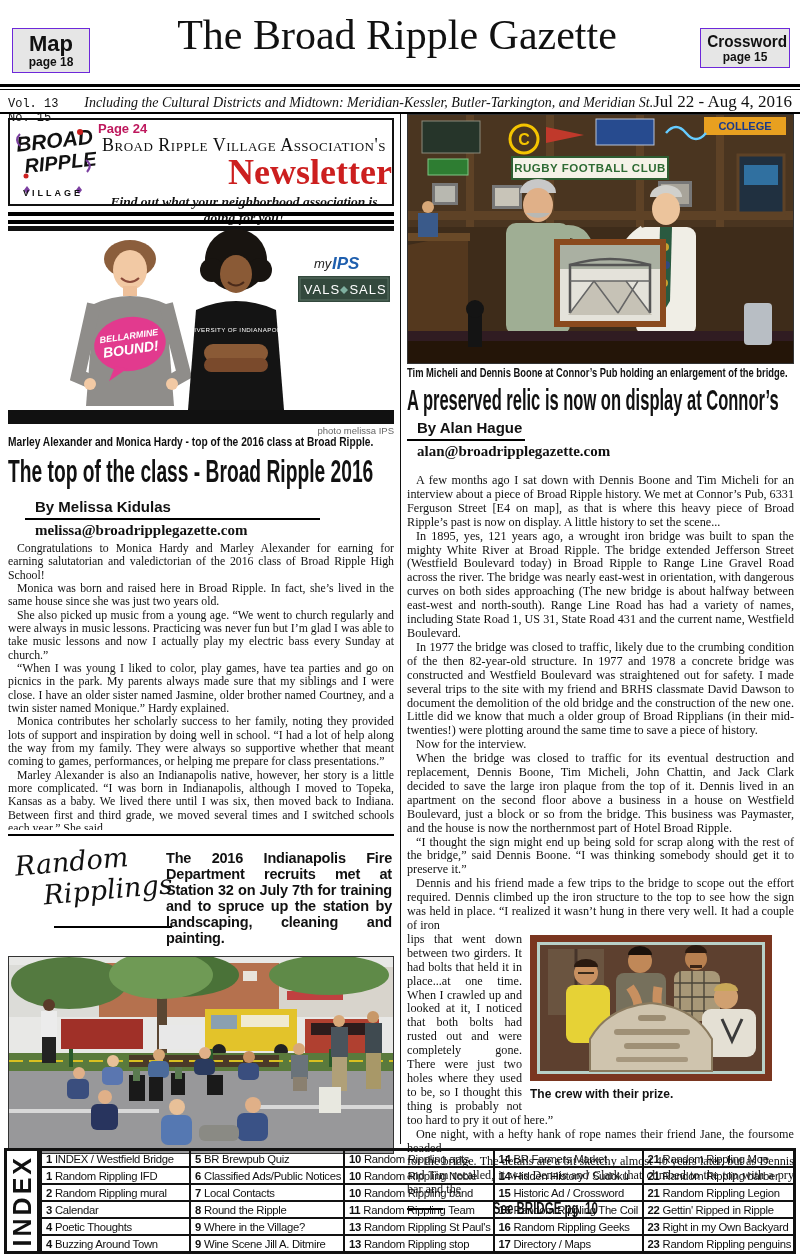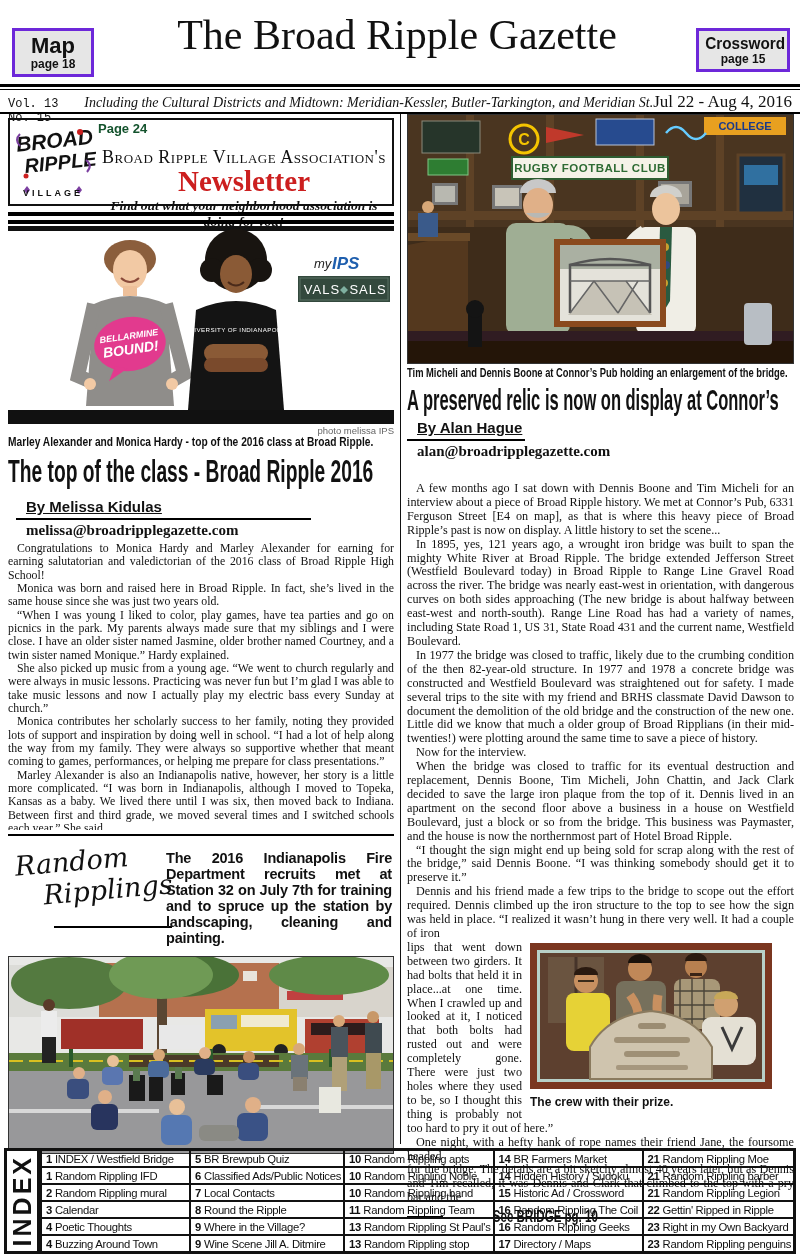--- a/index.html
+++ b/index.html
@@ -1,66 +1,66 @@
 <!DOCTYPE html>
 <html><head>
 <meta charset="utf-8">
 <style>
   html,body{margin:0;padding:0;background:#9a9a9a;}
   .page{position:relative;width:800px;height:1258px;margin:0 auto;background:#fff;overflow:hidden;
         font-family:"Liberation Serif",serif;color:#111;}
   
   .mast-title{position:absolute;top:14px;left:90px;right:96px;text-align:center;
               font-size:42px;line-height:1;font-family:"Liberation Serif",serif;white-space:nowrap;}
-  .corner-box{position:absolute;top:28px;border:3px solid #6d28d9;background:#e6e6e6;text-align:center;
+  .corner-box{position:absolute;top:28px;border:1px solid #6d28d9;background:#e6e6e6;text-align:center;
               padding:4px 2px 3px;font-family:"Liberation Sans",sans-serif;}
   .map-box{left:12px;width:72px;}
   .cw-box{right:10px;width:84px;text-align:center;}
   .corner-title{display:block;font-weight:bold;font-size:22px;line-height:1;}
   .cw-box .corner-title{font-size:17px;transform:scaleX(.9);transform-origin:50% 50%;}
   .corner-page{display:block;font-weight:bold;font-size:12px;line-height:1.2;}
   .rule-a{position:absolute;top:84px;left:0;right:0;height:2px;border-top:3px solid #000;border-bottom:1px solid #000;}
   .infobar{position:absolute;top:92px;left:8px;right:8px;display:flex;justify-content:space-between;align-items:baseline;}
   .vol{font-size:12px;font-family:Liberation Mono, monospace;}
   .tagline{font-style:italic;font-size:14px;white-space:nowrap;}
   .daterange{font-size:17px;white-space:nowrap;}
   .rule-b{position:absolute;top:112px;left:0;right:0;border-top:2px solid #000;}
   .divider{position:absolute;left:400px;top:114px;width:1px;height:1030px;background:#111;}
   
   .col-left{position:absolute;left:8px;top:118px;width:386px;height:1026px;}
   .col-right{position:absolute;left:407px;top:114px;width:387px;}
   
   .nl-box{position:absolute;top:0;left:0;right:0;height:88px;border:2px solid #111;box-sizing:border-box;display:flex;}
   .nl-logo{width:86px;flex:0 0 86px;}
   .nl-main{flex:1;text-align:center;}
-  .nl-page{text-align:left;margin:1px 0 12px 2px;color:#14532d;font:bold 13px "Liberation Sans",sans-serif;}
+  .nl-page{text-align:left;margin:1px 0 0 2px;color:#be185d;font:bold 13px "Liberation Sans",sans-serif;}
   .nl-org{font-variant:small-caps;font-size:18px;letter-spacing:.5px;line-height:1;}
-  .nl-title{color:#cc1f1f;font-weight:bold;font-size:29px;line-height:1.05;}
+  .nl-title{color:#cc1f1f;font-weight:bold;font-size:36px;line-height:1.05;text-align:right;}
   .nl-tagline{font-style:italic;font-weight:bold;font-size:13.5px;margin-top:2px;}
   .nl-rule{position:absolute;top:94px;left:0;right:0;height:4px;border-top:4px solid #000;border-bottom:4px solid #000;}
   
   .girls-photo{position:absolute;top:108px;left:0;right:0;height:198px;}
   .credit{position:absolute;top:307px;right:0;font:9.5px "Liberation Sans",sans-serif;color:#666;}
   .cap{font:bold 11px "Liberation Sans",sans-serif;white-space:nowrap;transform-origin:0 50%;}
   .caption-left{position:absolute;top:317px;left:0;transform:scaleX(.85);font-size:12px;}
   .caption-right{margin-top:2px;transform:scaleX(.78);font-size:12px;}
   .headline{font-family:"Liberation Sans",sans-serif;font-weight:bold;white-space:nowrap;
             display:inline-block;transform-origin:0 50%;line-height:1;}
   .headline-left{position:absolute;top:338px;left:0;font-size:31px;transform:scaleX(.62);}
   .headline-right{margin-top:5px;font-size:30px;transform:scaleX(.55);}
-  .byline-block-left{position:absolute;top:380px;left:8px;right:0;}
-  .byline{font:bold 15px "Liberation Sans",sans-serif;margin-left:10px;text-decoration:underline;}
+  .byline-block-left{position:absolute;top:380px;left:17px;right:0;}
+  .byline{font:bold 15px "Liberation Sans",sans-serif;margin-left:10px;}
   .byline-rule{border-top:2px solid #000;margin-top:3px;}
   .rule-w-left{width:295px;}
   .rule-w-right{width:118px;}
   .email{font-weight:bold;font-size:15px;margin:2px 0 0 10px;}
   
   .body-left{position:absolute;top:424px;left:0;right:0;height:288px;overflow:hidden;
              text-align:justify;font-size:11.8px;line-height:1.13;}
-  .body-right{margin-top:22px;text-align:justify;font-size:12.2px;line-height:1.14;}
+  .body-right{margin-top:14px;text-align:justify;font-size:12.2px;line-height:1.14;}
   p{margin:0;text-indent:9px;}
   p.noindent{text-indent:0;}
   .jump{text-align:left;margin-top:3px;}
   .jump-dash{display:inline-block;width:36px;border-top:2px solid #000;margin-right:9px;vertical-align:4px;}
   .jump-label{display:inline-block;font:bold 16px "Liberation Sans",sans-serif;transform:scaleX(.72);transform-origin:100% 50%;}
   .mid-rule{position:absolute;top:716px;left:0;right:0;border-top:2px solid #000;}
   
   .ripplings{position:absolute;top:724px;left:0;right:0;height:110px;}
   .rr-title{position:absolute;left:8px;top:2px;font-style:italic;font-size:27px;line-height:1.15;
             font-family:"DejaVu Serif",serif;transform:rotate(-5deg);}
@@ -193,22 +193,22 @@
     <div class="headline headline-left">The top of the class - Broad Ripple 2016</div>
     <div class="byline-block-left">
       <div class="byline">By Melissa Kidulas</div>
       <div class="byline-rule rule-w-left"></div>
       <div class="email">melissa@broadripplegazette.com</div>
     </div>
 
     <div class="body-left">
       <p>Congratulations to Monica Hardy and Marley Alexander for earning for earning salutatorian and valedictorian of the 2016 class of Broad Ripple High School!</p>
       <p>Monica was born and raised here in Broad Ripple. In fact, she’s lived in the same house since she was just two years old.</p>
+      <p>She also picked up music from a young age. “We went to church regularly and were always in music lessons. Practicing was never fun but I’m glad I was able to take music lessons and now I actually play my electric bass every Sunday at church.”</p>
       <p>“When I was young I liked to color, play games, have tea parties and go on picnics in the park. My parents always made sure that my siblings and I were close. I have an older sister named Jasmine, older brother named Courtney, and a twin sister named Monique.” Hardy explained.</p>
-      <p>She also picked up music from a young age. “We went to church regularly and were always in music lessons. Practicing was never fun but I’m glad I was able to take music lessons and now I actually play my electric bass every Sunday at church.”</p>
       <p>Monica contributes her scholarly success to her family, noting they provided lots of support and inspiration by doing well in school. “I had a lot of help along the way from my family. They were always so supportive whether that meant coming to games, performances, or helping me prepare for class presentations.”</p>
       <p>Marley Alexander is also an Indianapolis native, however, her story is a little more complicated. “I was born in Indianapolis, although I moved to Topeka, Kansas as a baby. We lived there until I was six, then moved back to Indiana. Between first and third grade, we moved several times and I switched schools each year.” She said.</p>
 
     </div>
 
     <div class="mid-rule"></div>
 
     <div class="ripplings">
       <div class="rr-title">
         <div>Random</div>

